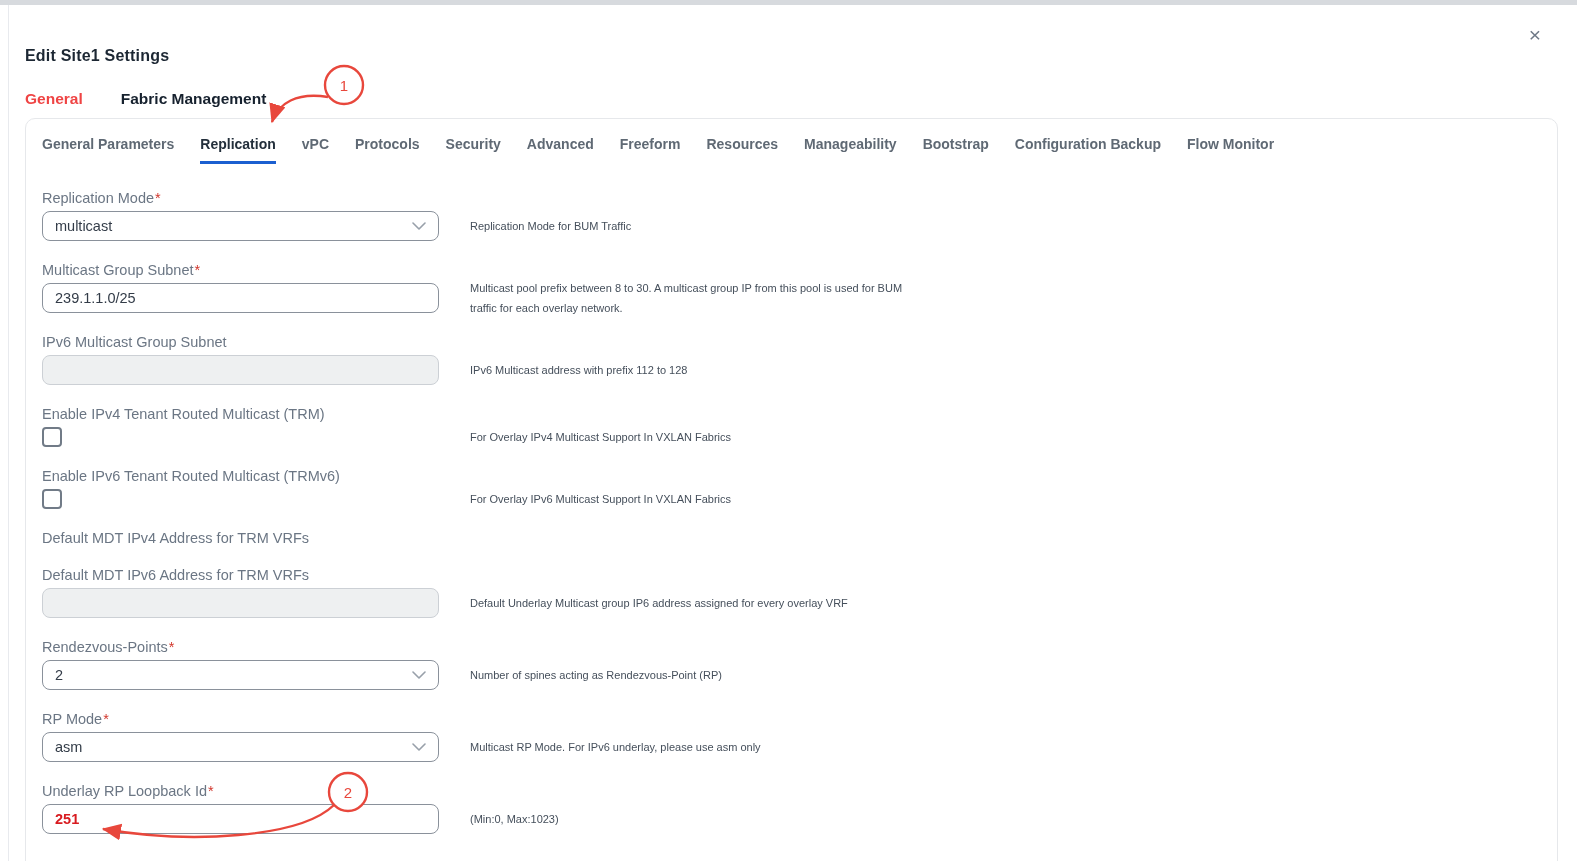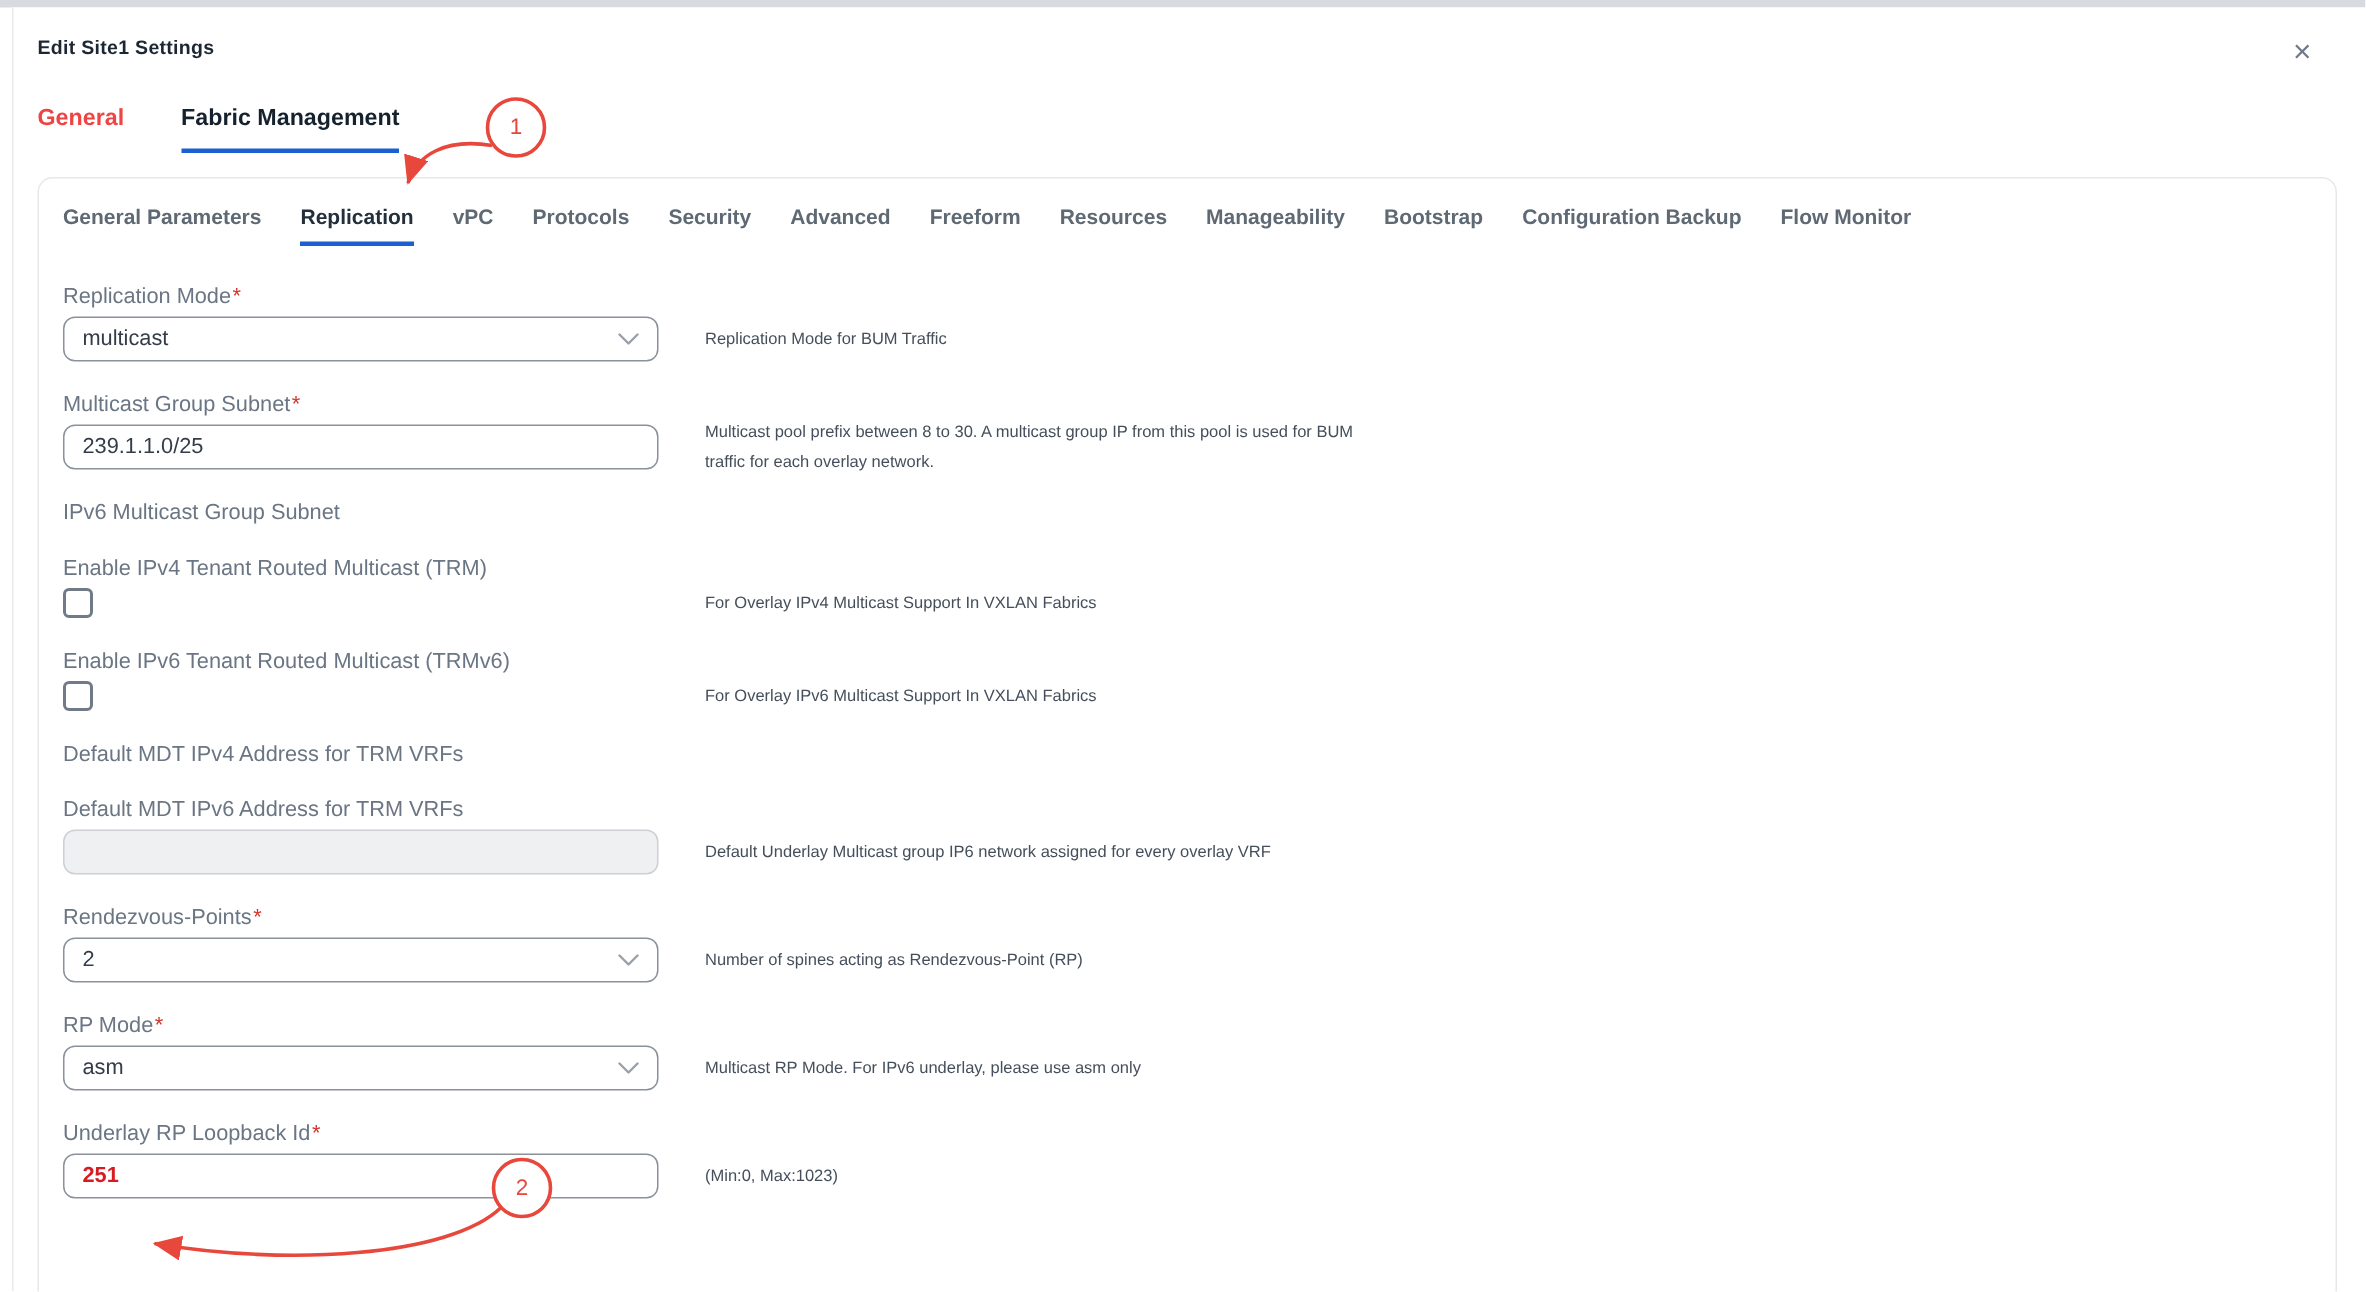--- a/index.html
+++ b/index.html
@@ -10,21 +10,21 @@
   }
   *{box-sizing:border-box;}
   html,body{margin:0;padding:0;}
   body{
     width:1577px;height:861px;position:relative;overflow:hidden;
     background:#fff;font-family:"Liberation Sans",sans-serif;
   }
   .top-strip{position:absolute;top:0;left:0;width:100%;height:5px;background:#d7dade;}
   .modal{position:absolute;left:8px;top:5px;right:0;bottom:0;background:#fff;border-left:1px solid #e8eaee;}
   .header{display:flex;justify-content:space-between;align-items:flex-start;padding:19px 32px 0 16px;}
-  .dialog-title{font-size:13px;font-weight:bold;color:#1c2733;letter-spacing:.2px;}
+  .dialog-title{font-size:16px;font-weight:bold;color:#1c2733;letter-spacing:.2px;margin-top:23px;}
   .close-btn{font-size:21px;color:#6f7987;background:none;border:none;cursor:pointer;line-height:1;padding:0 4px;font-family:"Liberation Sans",sans-serif;}
   .tabs{display:flex;gap:38px;padding:25px 16px 0;}
   .tab{font-size:15.5px;font-weight:bold;color:#ef4444;padding-bottom:11px;cursor:pointer;}
   .tab.active{color:#16212e;border-bottom:3.5px solid var(--accent);}
   .card{
     position:absolute;left:16px;right:19px;top:113px;height:860px;
     background:#fff;border:1px solid #e6e8eb;border-radius:10px;
   }
   .subtabs{display:flex;gap:26px;padding:17px 16px 0;}
   .subtab{font-size:14px;font-weight:bold;color:#5f6974;padding-bottom:9px;cursor:pointer;white-space:nowrap;}
@@ -98,41 +98,42 @@
             </div>
             <div class="help">Replication Mode for BUM Traffic</div>
           </div>
         </div>
         <div class="field-row">
           <div class="field-label"><span>Multicast Group Subnet</span><span class="req">*</span></div>
           <div class="ctrl-wrap"><input class="input text-input" type="text" value="239.1.1.0/25" style=""><div class="help">Multicast pool prefix between 8 to 30. A multicast group IP from this pool is used for BUM traffic for each overlay network.</div></div>
         </div>
         <div class="field-row">
           <div class="field-label"><span>IPv6 Multicast Group Subnet</span></div>
+          <div class="ctrl-wrap"><input class="input text-input" type="text" disabled="" value="" style=""><div class="help">IPv6 Multicast address with prefix 112 to 128</div></div>
         </div>
         <div class="field-row">
           <div class="field-label"><span>Enable IPv4 Tenant Routed Multicast (TRM)</span></div>
           <div class="ctrl-wrap ctrl-checkbox">
             <div class="checkbox" role="checkbox" aria-checked="false"></div>
             <div class="help">For Overlay IPv4 Multicast Support In VXLAN Fabrics</div>
           </div>
         </div>
         <div class="field-row">
           <div class="field-label"><span>Enable IPv6 Tenant Routed Multicast (TRMv6)</span></div>
           <div class="ctrl-wrap ctrl-checkbox">
             <div class="checkbox" role="checkbox" aria-checked="false"></div>
             <div class="help">For Overlay IPv6 Multicast Support In VXLAN Fabrics</div>
           </div>
         </div>
         <div class="field-row">
           <div class="field-label"><span>Default MDT IPv4 Address for TRM VRFs</span></div>
         </div>
         <div class="field-row">
           <div class="field-label"><span>Default MDT IPv6 Address for TRM VRFs</span></div>
-          <div class="ctrl-wrap"><input class="input text-input" type="text" disabled="" value="" style=""><div class="help">Default Underlay Multicast group IP6 network assigned for every overlay VRF</div></div>
+          <div class="ctrl-wrap"><input class="input text-input" type="text" disabled="" value="" style=""><div class="help">Default Underlay Multicast group IP6 address assigned for every overlay VRF</div></div>
         </div>
         <div class="field-row">
           <div class="field-label"><span>Rendezvous-Points</span><span class="req">*</span></div>
           <div class="ctrl-wrap">
             <div class="input select-box">
               <span class="sel-value">2</span>
               <span class="chevron">
                 <svg width="14" height="8" viewBox="0 0 14 8">
                   <polyline points="1,1 7,7 13,1" fill="none" stroke="#98a0aa" stroke-width="1.6" stroke-linecap="round" stroke-linejoin="round"></polyline>
                 </svg>

